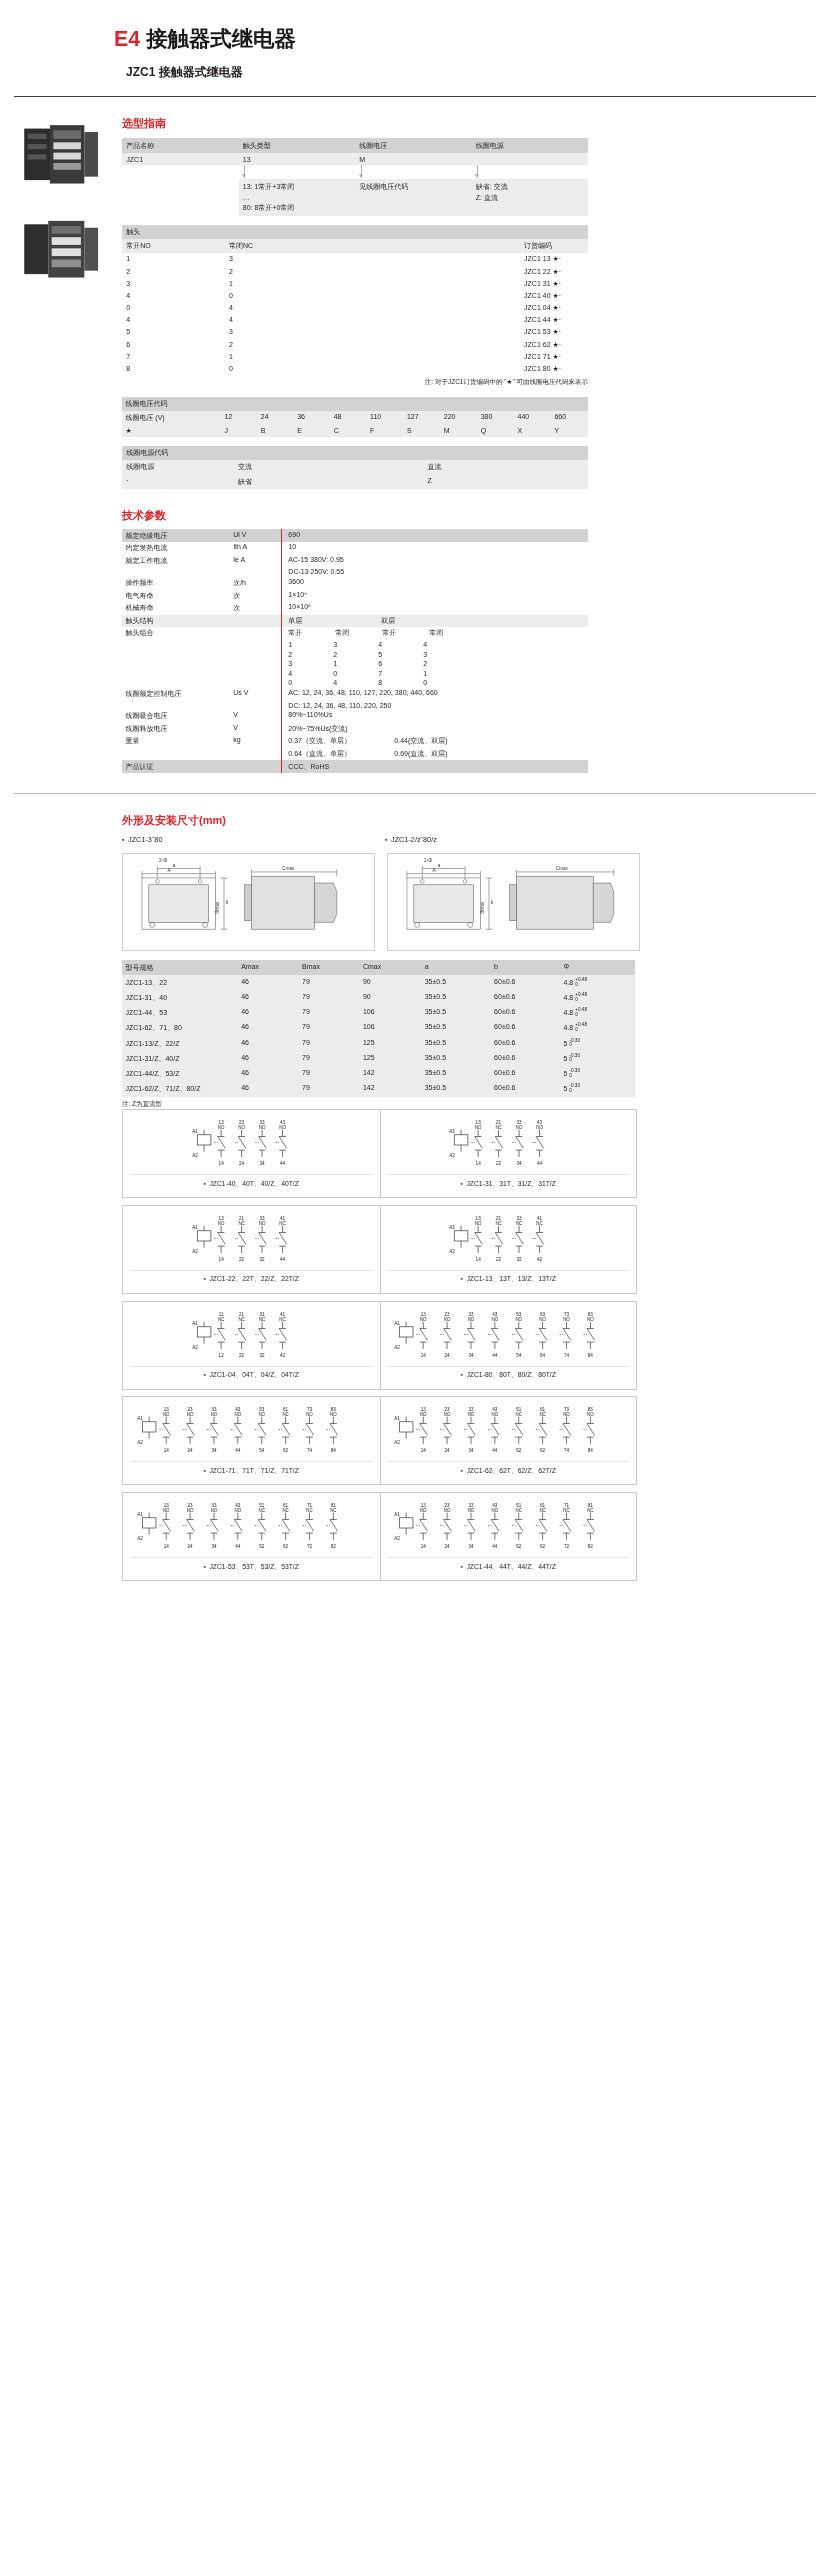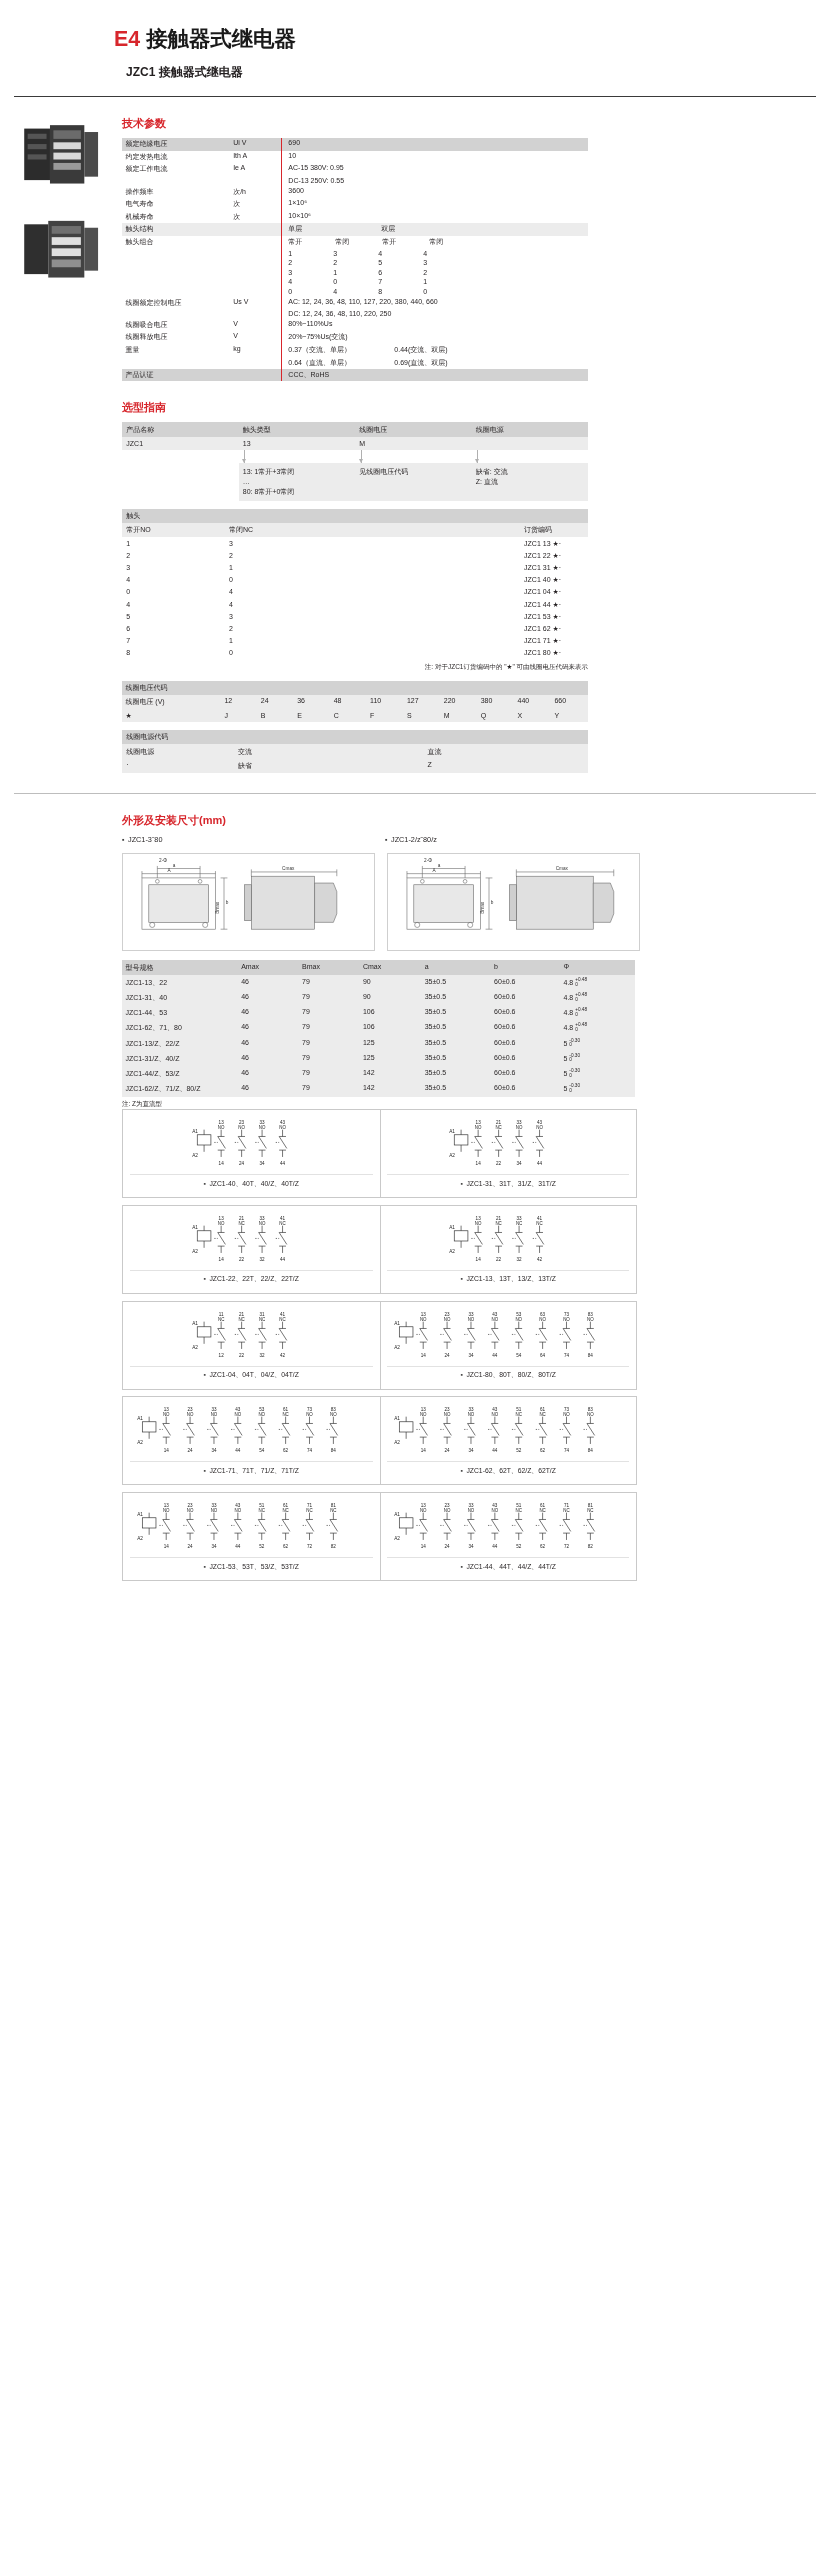--- a/index.html
+++ b/index.html
@@ -96,153 +96,20 @@
   <div class="hdr">
     <div class="hdr-title">
       <span class="red">E4</span>
       <span>接触器式继电器</span>
     </div>
     <div class="hdr-sub">JZC1 接触器式继电器</div>
   </div>
   <div class="rule"></div>
 
   <div class="sect">
-    <div class="sect-title">技术参数</div>
-    <table class="tp">
-      <tbody id="tech-rows">
-          <tr class="hdrow">
-            <td class="k">额定绝缘电压</td>
-            <td class="u">Ui V</td>
-            <td class="v">690</td>
-          </tr>
-          <tr>
-            <td class="k">约定发热电流</td>
-            <td class="u">Ith A</td>
-            <td class="v">10</td>
-          </tr>
-          <tr>
-            <td class="k">额定工作电流</td>
-            <td class="u">Ie A</td>
-            <td class="v">AC-15 380V: 0.95</td>
-          </tr>
-          <tr>
-            <td class="k"></td>
-            <td class="u"></td>
-            <td class="v">DC-13 250V: 0.55</td>
-          </tr>
-          <tr>
-            <td class="k">操作频率</td>
-            <td class="u">次/h</td>
-            <td class="v">3600</td>
-          </tr>
-          <tr>
-            <td class="k">电气寿命</td>
-            <td class="u">次</td>
-            <td class="v">1×10⁶</td>
-          </tr>
-          <tr>
-            <td class="k">机械寿命</td>
-            <td class="u">次</td>
-            <td class="v">10×10⁶</td>
-          </tr>
-        </tbody>
-      <tbody>
-          <tr class="sub">
-        <td class="k">触头结构</td>
-        <td class="u"></td>
-        <td class="v">
-          <span style="display:inline-block;width:91px;">单层</span>
-          <span>双层</span>
-        </td>
-      </tr>
-      <tr>
-        <td class="k">触头组合</td>
-        <td class="u"></td>
-        <td class="v">
-          <span style="display:inline-block;width:45px;">常开</span>
-          <span style="display:inline-block;width:45px;">常闭</span>
-          <span style="display:inline-block;width:45px;">常开</span>
-          <span>常闭</span>
-        </td>
-      </tr>
-      </tbody>
-        <tbody id="combo-rows">
-          <tr>
-            <td class="k"></td>
-            <td class="u"></td>
-            <td class="v"><span style="display:inline-block;width:45px;">1</span><span style="display:inline-block;width:45px;">3</span><span style="display:inline-block;width:45px;">4</span><span style="display:inline-block;width:34px;">4</span></td>
-          </tr>
-          <tr>
-            <td class="k"></td>
-            <td class="u"></td>
-            <td class="v"><span style="display:inline-block;width:45px;">2</span><span style="display:inline-block;width:45px;">2</span><span style="display:inline-block;width:45px;">5</span><span style="display:inline-block;width:34px;">3</span></td>
-          </tr>
-          <tr>
-            <td class="k"></td>
-            <td class="u"></td>
-            <td class="v"><span style="display:inline-block;width:45px;">3</span><span style="display:inline-block;width:45px;">1</span><span style="display:inline-block;width:45px;">6</span><span style="display:inline-block;width:34px;">2</span></td>
-          </tr>
-          <tr>
-            <td class="k"></td>
-            <td class="u"></td>
-            <td class="v"><span style="display:inline-block;width:45px;">4</span><span style="display:inline-block;width:45px;">0</span><span style="display:inline-block;width:45px;">7</span><span style="display:inline-block;width:34px;">1</span></td>
-          </tr>
-          <tr>
-            <td class="k"></td>
-            <td class="u"></td>
-            <td class="v"><span style="display:inline-block;width:45px;">0</span><span style="display:inline-block;width:45px;">4</span><span style="display:inline-block;width:45px;">8</span><span style="display:inline-block;width:34px;">0</span></td>
-          </tr>
-        </tbody>
-      <tbody>
-          <tr>
-        <td class="k">线圈额定控制电压</td>
-        <td class="u">Us V</td>
-        <td class="v">AC: 12, 24, 36, 48, 110, 127, 220, 380, 440, 660</td>
-      </tr>
-      <tr>
-        <td class="k"></td>
-        <td class="u"></td>
-        <td class="v">DC: 12, 24, 36, 48, 110, 220, 250</td>
-      </tr>
-      <tr>
-        <td class="k">线圈吸合电压</td>
-        <td class="u">V</td>
-        <td class="v">80%~110%Us</td>
-      </tr>
-      <tr>
-        <td class="k">线圈释放电压</td>
-        <td class="u">V</td>
-        <td class="v">20%~75%Us(交流)</td>
-      </tr>
-      <tr>
-        <td class="k">重量</td>
-        <td class="u">kg</td>
-        <td class="v">
-          <span style="display:inline-block;width:104px;">0.37（交流、单层）</span>
-          <span>0.44(交流、双层)</span>
-        </td>
-      </tr>
-      <tr>
-        <td class="k"></td>
-        <td class="u"></td>
-        <td class="v">
-          <span style="display:inline-block;width:104px;">0.64（直流、单层）</span>
-          <span>0.69(直流、双层)</span>
-        </td>
-      </tr>
-      <tr class="ftrow">
-        <td class="k">产品认证</td>
-        <td class="u"></td>
-        <td class="v" style="border-left:0.9px solid #d7262c;">CCC、RoHS</td>
-      </tr>
-    </tbody>
-      </table>
-  </div>
-
-  <div class="sect">
     <div class="sect-title">选型指南</div>
 
     <table class="gt sel">
       <tbody>
           <tr>
         <td class="hd">产品名称</td>
         <td class="hd">触头类型</td>
         <td class="hd">线圈电压</td>
         <td class="hd">线圈电源</td>
       </tr>
@@ -402,20 +269,153 @@
       </tr>
       <tr>
         <td class="bd lab">线圈电源</td>
         <td class="bd h2">交流</td>
         <td class="bd">直流</td>
       </tr>
       <tr>
         <td class="bd lab">·</td>
         <td class="bd">缺省</td>
         <td class="bd">Z</td>
+      </tr>
+    </tbody>
+      </table>
+  </div>
+
+  <div class="sect">
+    <div class="sect-title">技术参数</div>
+    <table class="tp">
+      <tbody id="tech-rows">
+          <tr class="hdrow">
+            <td class="k">额定绝缘电压</td>
+            <td class="u">Ui V</td>
+            <td class="v">690</td>
+          </tr>
+          <tr>
+            <td class="k">约定发热电流</td>
+            <td class="u">Ith A</td>
+            <td class="v">10</td>
+          </tr>
+          <tr>
+            <td class="k">额定工作电流</td>
+            <td class="u">Ie A</td>
+            <td class="v">AC-15 380V: 0.95</td>
+          </tr>
+          <tr>
+            <td class="k"></td>
+            <td class="u"></td>
+            <td class="v">DC-13 250V: 0.55</td>
+          </tr>
+          <tr>
+            <td class="k">操作频率</td>
+            <td class="u">次/h</td>
+            <td class="v">3600</td>
+          </tr>
+          <tr>
+            <td class="k">电气寿命</td>
+            <td class="u">次</td>
+            <td class="v">1×10⁶</td>
+          </tr>
+          <tr>
+            <td class="k">机械寿命</td>
+            <td class="u">次</td>
+            <td class="v">10×10⁶</td>
+          </tr>
+        </tbody>
+      <tbody>
+          <tr class="sub">
+        <td class="k">触头结构</td>
+        <td class="u"></td>
+        <td class="v">
+          <span style="display:inline-block;width:91px;">单层</span>
+          <span>双层</span>
+        </td>
+      </tr>
+      <tr>
+        <td class="k">触头组合</td>
+        <td class="u"></td>
+        <td class="v">
+          <span style="display:inline-block;width:45px;">常开</span>
+          <span style="display:inline-block;width:45px;">常闭</span>
+          <span style="display:inline-block;width:45px;">常开</span>
+          <span>常闭</span>
+        </td>
+      </tr>
+      </tbody>
+        <tbody id="combo-rows">
+          <tr>
+            <td class="k"></td>
+            <td class="u"></td>
+            <td class="v"><span style="display:inline-block;width:45px;">1</span><span style="display:inline-block;width:45px;">3</span><span style="display:inline-block;width:45px;">4</span><span style="display:inline-block;width:34px;">4</span></td>
+          </tr>
+          <tr>
+            <td class="k"></td>
+            <td class="u"></td>
+            <td class="v"><span style="display:inline-block;width:45px;">2</span><span style="display:inline-block;width:45px;">2</span><span style="display:inline-block;width:45px;">5</span><span style="display:inline-block;width:34px;">3</span></td>
+          </tr>
+          <tr>
+            <td class="k"></td>
+            <td class="u"></td>
+            <td class="v"><span style="display:inline-block;width:45px;">3</span><span style="display:inline-block;width:45px;">1</span><span style="display:inline-block;width:45px;">6</span><span style="display:inline-block;width:34px;">2</span></td>
+          </tr>
+          <tr>
+            <td class="k"></td>
+            <td class="u"></td>
+            <td class="v"><span style="display:inline-block;width:45px;">4</span><span style="display:inline-block;width:45px;">0</span><span style="display:inline-block;width:45px;">7</span><span style="display:inline-block;width:34px;">1</span></td>
+          </tr>
+          <tr>
+            <td class="k"></td>
+            <td class="u"></td>
+            <td class="v"><span style="display:inline-block;width:45px;">0</span><span style="display:inline-block;width:45px;">4</span><span style="display:inline-block;width:45px;">8</span><span style="display:inline-block;width:34px;">0</span></td>
+          </tr>
+        </tbody>
+      <tbody>
+          <tr>
+        <td class="k">线圈额定控制电压</td>
+        <td class="u">Us V</td>
+        <td class="v">AC: 12, 24, 36, 48, 110, 127, 220, 380, 440, 660</td>
+      </tr>
+      <tr>
+        <td class="k"></td>
+        <td class="u"></td>
+        <td class="v">DC: 12, 24, 36, 48, 110, 220, 250</td>
+      </tr>
+      <tr>
+        <td class="k">线圈吸合电压</td>
+        <td class="u">V</td>
+        <td class="v">80%~110%Us</td>
+      </tr>
+      <tr>
+        <td class="k">线圈释放电压</td>
+        <td class="u">V</td>
+        <td class="v">20%~75%Us(交流)</td>
+      </tr>
+      <tr>
+        <td class="k">重量</td>
+        <td class="u">kg</td>
+        <td class="v">
+          <span style="display:inline-block;width:104px;">0.37（交流、单层）</span>
+          <span>0.44(交流、双层)</span>
+        </td>
+      </tr>
+      <tr>
+        <td class="k"></td>
+        <td class="u"></td>
+        <td class="v">
+          <span style="display:inline-block;width:104px;">0.64（直流、单层）</span>
+          <span>0.69(直流、双层)</span>
+        </td>
+      </tr>
+      <tr class="ftrow">
+        <td class="k">产品认证</td>
+        <td class="u"></td>
+        <td class="v" style="border-left:0.9px solid #d7262c;">CCC、RoHS</td>
       </tr>
     </tbody>
       </table>
   </div>
 
   <div class="rule thin" style="margin-top:20.5px;"></div>
 
   <div class="sect">
     <div class="sect-title">外形及安装尺寸(mm)</div>
     <div style="display:flex;gap:12px;">

